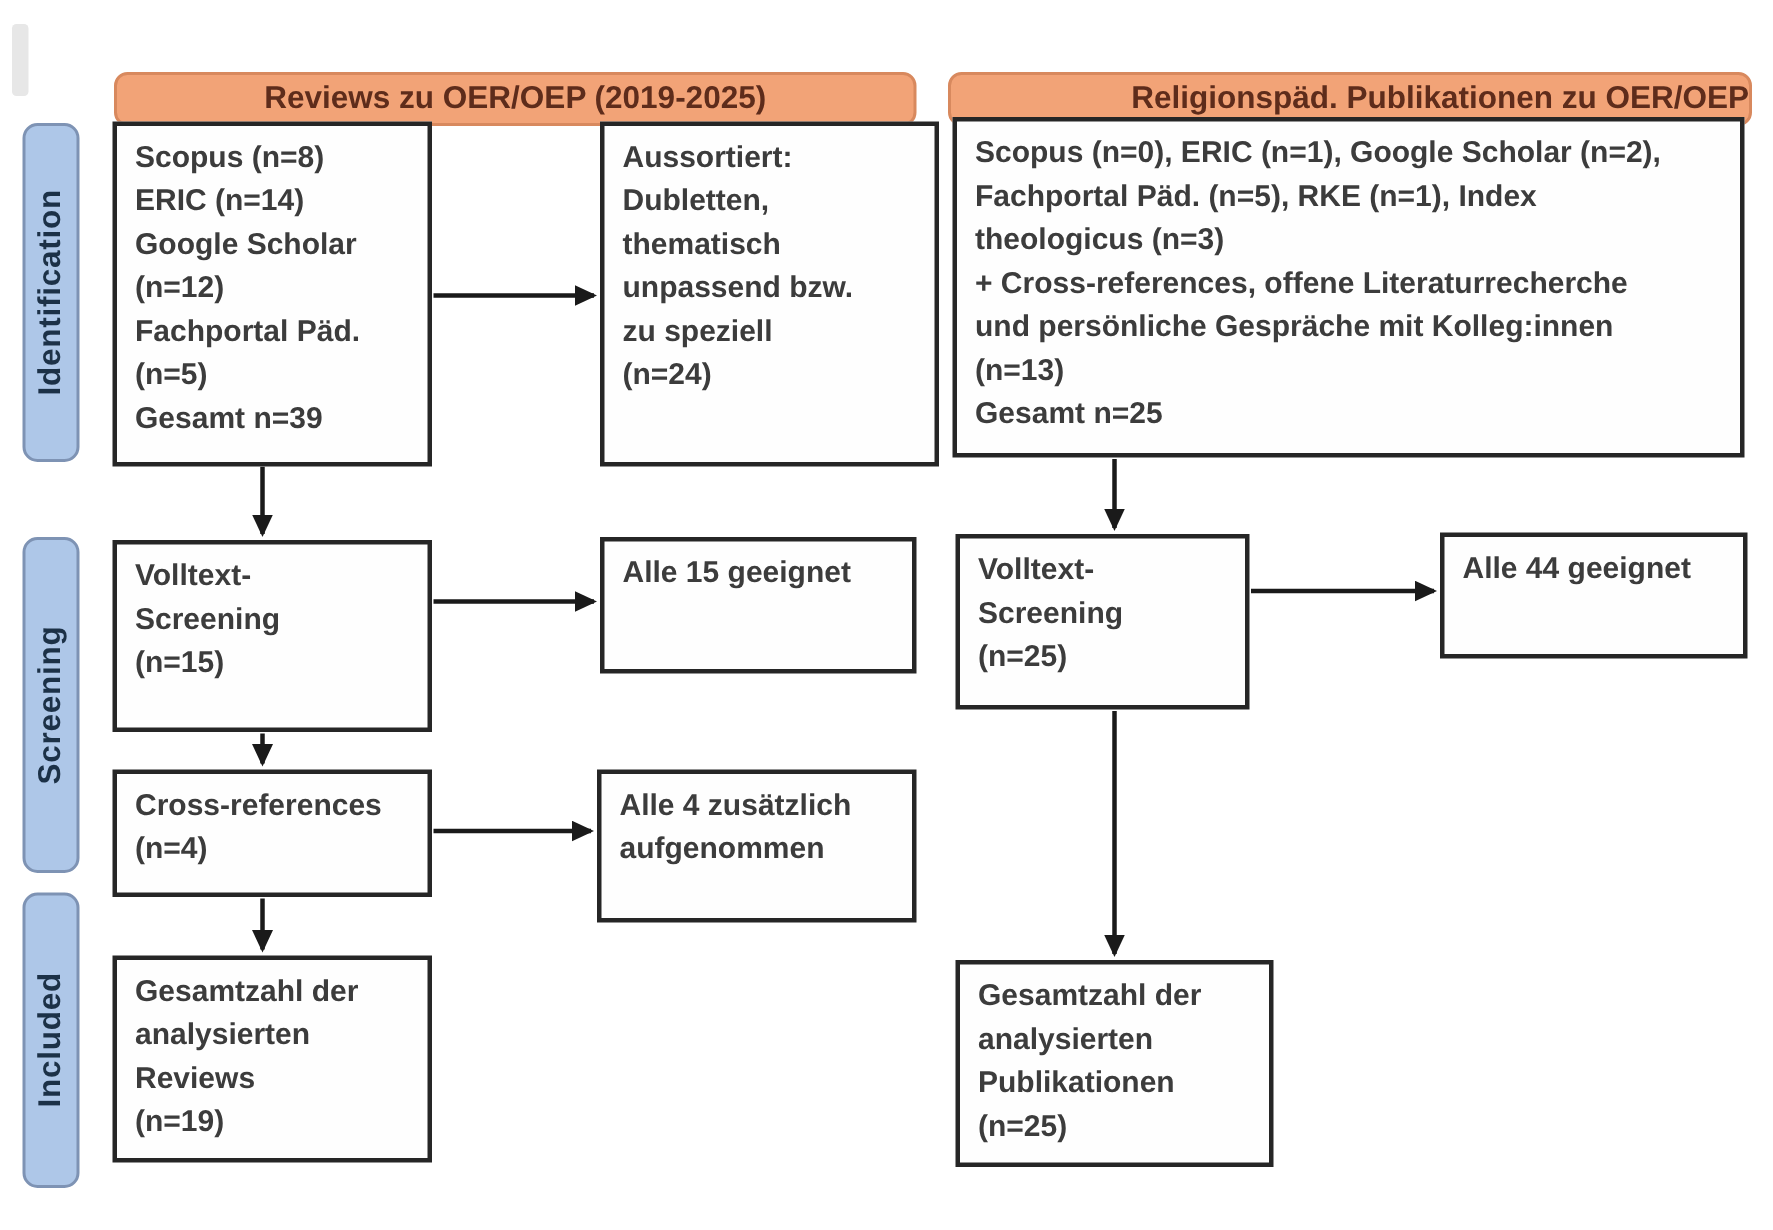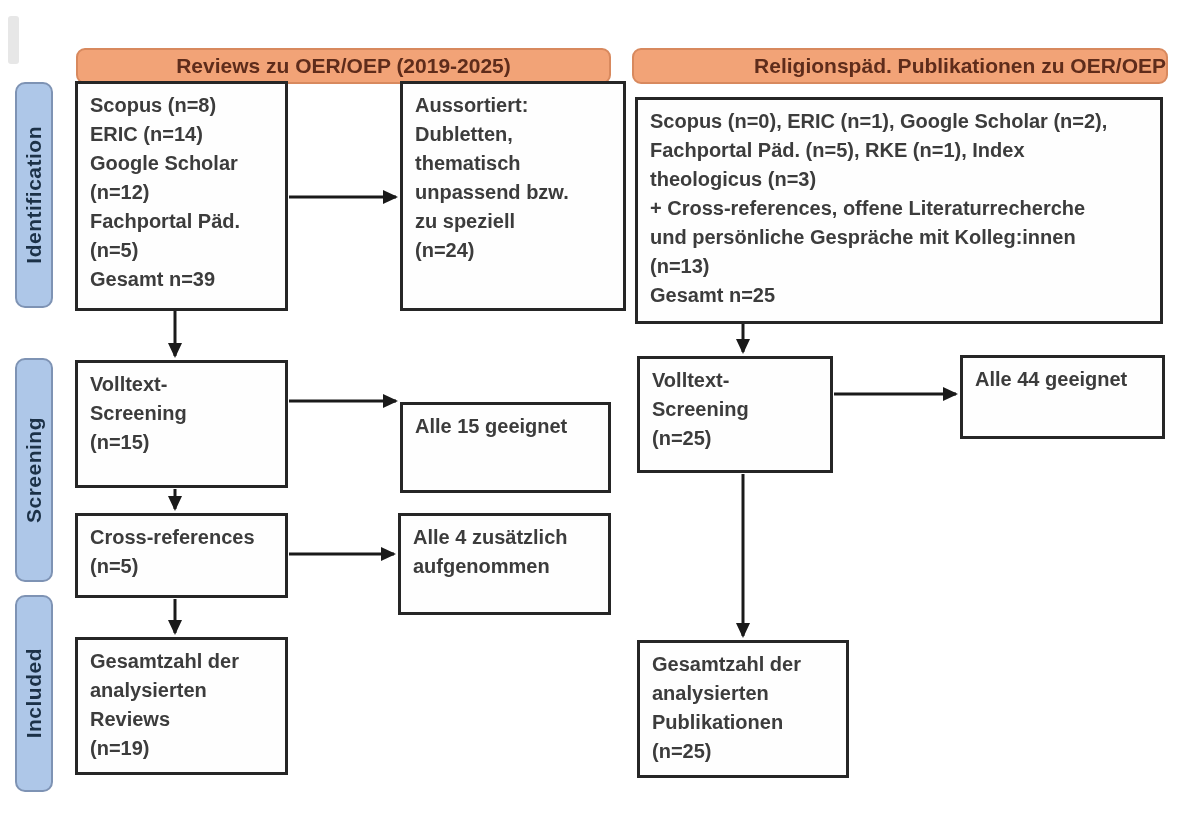--- a/index.html
+++ b/index.html
@@ -116,34 +116,34 @@
 Dubletten,
 thematisch
 unpassend bzw.
 zu speziell
 (n=24)</div>
 
   <div class="flow-box" style="left:75px; top:360px; width:213px; height:128px;">Volltext-
 Screening
 (n=15)</div>
 
-  <div class="flow-box" style="left:400px; top:358px; width:211px; height:91px;margin-top:44px;">Alle 15 geeignet</div>
+  <div class="flow-box" style="left:400px; top:358px; width:211px; height:91px;">Alle 15 geeignet</div>
 
   <div class="flow-box" style="left:75px; top:513px; width:213px; height:85px;">Cross-references
-(n=5)</div>
+(n=4)</div>
 
   <div class="flow-box" style="left:398px; top:513px; width:213px; height:102px;">Alle 4 zusätzlich
 aufgenommen</div>
 
   <div class="flow-box" style="left:75px; top:637px; width:213px; height:138px;">Gesamtzahl der
 analysierten
 Reviews
 (n=19)</div>
 
-  <div class="flow-box" style="left:635px; top:78px; width:528px; height:227px;margin-top:19px;">Scopus (n=0), ERIC (n=1), Google Scholar (n=2),
+  <div class="flow-box" style="left:635px; top:78px; width:528px; height:227px;">Scopus (n=0), ERIC (n=1), Google Scholar (n=2),
 Fachportal Päd. (n=5), RKE (n=1), Index
 theologicus (n=3)
 + Cross-references, offene Literaturrecherche
 und persönliche Gespräche mit Kolleg:innen
 (n=13)
 Gesamt n=25</div>
 
   <div class="flow-box" style="left:637px; top:356px; width:196px; height:117px;">Volltext-
 Screening
 (n=25)</div>

